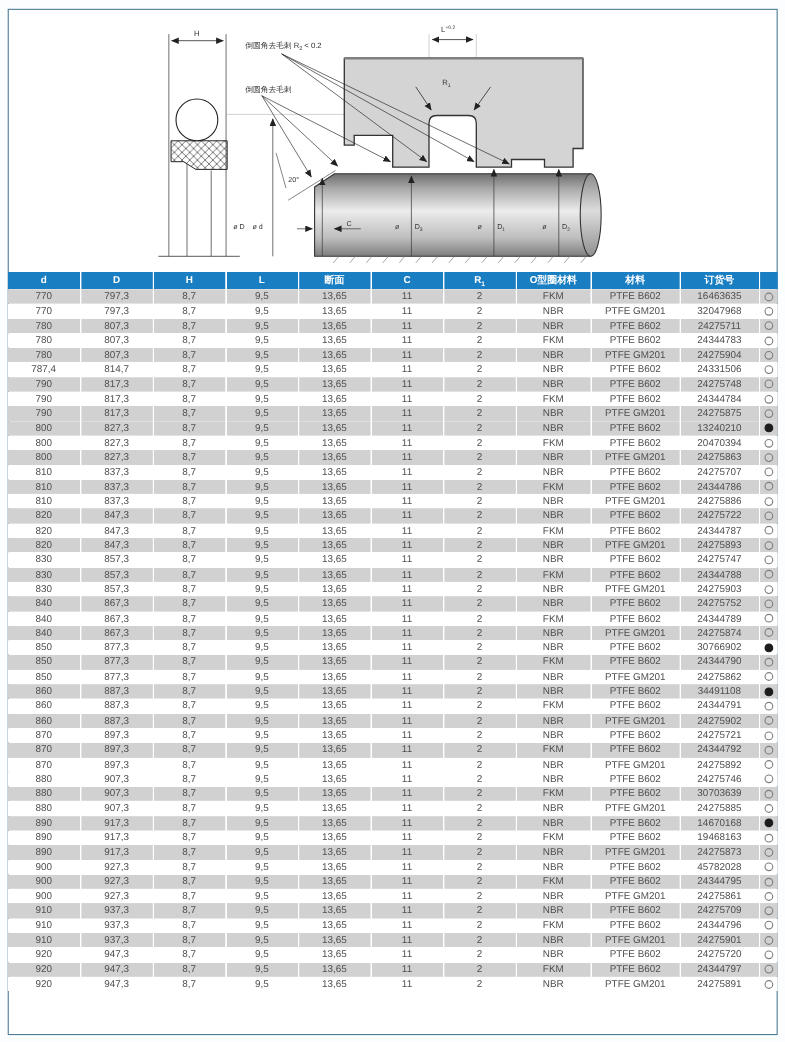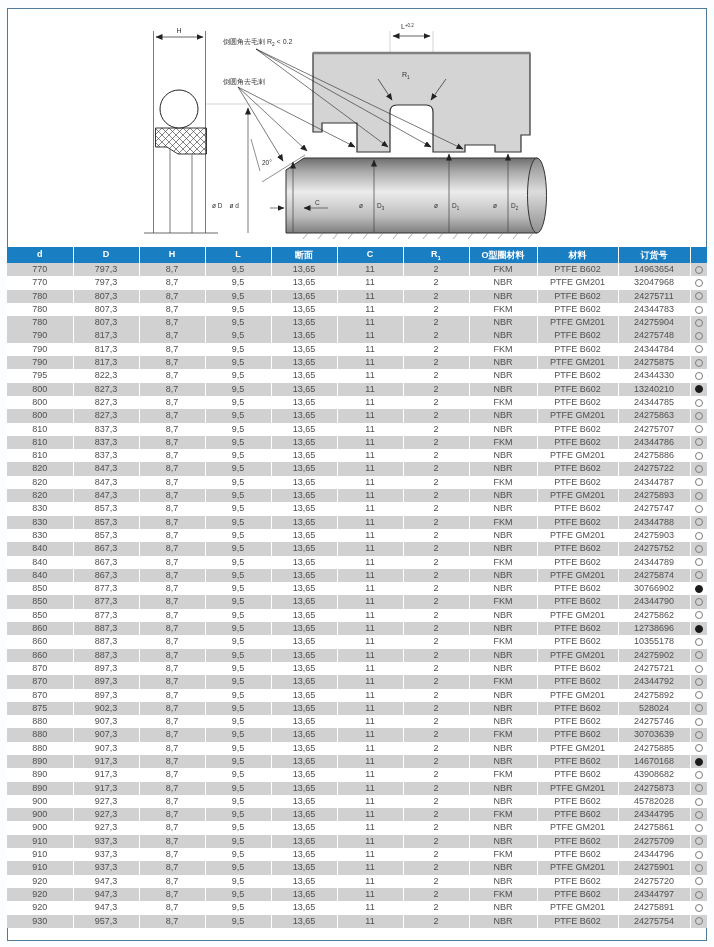--- a/index.html
+++ b/index.html
@@ -226,21 +226,21 @@
       <tr class="shade">
         <td>770</td>
         <td>797,3</td>
         <td>8,7</td>
         <td>9,5</td>
         <td>13,65</td>
         <td>11</td>
         <td>2</td>
         <td>FKM</td>
         <td>PTFE B602</td>
-        <td>14963654</td>
+        <td>16463635</td>
         <td><span class="sym"></span></td>
       </tr>
 
       <tr>
         <td>770</td>
         <td>797,3</td>
         <td>8,7</td>
         <td>9,5</td>
         <td>13,65</td>
         <td>11</td>
@@ -286,20 +286,33 @@
         <td>9,5</td>
         <td>13,65</td>
         <td>11</td>
         <td>2</td>
         <td>NBR</td>
         <td>PTFE GM201</td>
         <td>24275904</td>
         <td><span class="sym"></span></td>
       </tr>
 
+      <tr>
+        <td>787,4</td>
+        <td>814,7</td>
+        <td>8,7</td>
+        <td>9,5</td>
+        <td>13,65</td>
+        <td>11</td>
+        <td>2</td>
+        <td>NBR</td>
+        <td>PTFE B602</td>
+        <td>24331506</td>
+        <td><span class="sym"></span></td>
+      </tr>
 
       <tr class="shade">
         <td>790</td>
         <td>817,3</td>
         <td>8,7</td>
         <td>9,5</td>
         <td>13,65</td>
         <td>11</td>
         <td>2</td>
         <td>NBR</td>
@@ -329,33 +342,20 @@
         <td>9,5</td>
         <td>13,65</td>
         <td>11</td>
         <td>2</td>
         <td>NBR</td>
         <td>PTFE GM201</td>
         <td>24275875</td>
         <td><span class="sym"></span></td>
       </tr>
 
-      <tr>
-        <td>795</td>
-        <td>822,3</td>
-        <td>8,7</td>
-        <td>9,5</td>
-        <td>13,65</td>
-        <td>11</td>
-        <td>2</td>
-        <td>NBR</td>
-        <td>PTFE B602</td>
-        <td>24344330</td>
-        <td><span class="sym"></span></td>
-      </tr>
 
       <tr class="shade">
         <td>800</td>
         <td>827,3</td>
         <td>8,7</td>
         <td>9,5</td>
         <td>13,65</td>
         <td>11</td>
         <td>2</td>
         <td>NBR</td>
@@ -367,21 +367,21 @@
       <tr>
         <td>800</td>
         <td>827,3</td>
         <td>8,7</td>
         <td>9,5</td>
         <td>13,65</td>
         <td>11</td>
         <td>2</td>
         <td>FKM</td>
         <td>PTFE B602</td>
-        <td>24344785</td>
+        <td>20470394</td>
         <td><span class="sym"></span></td>
       </tr>
 
       <tr class="shade">
         <td>800</td>
         <td>827,3</td>
         <td>8,7</td>
         <td>9,5</td>
         <td>13,65</td>
         <td>11</td>
@@ -605,35 +605,35 @@
       <tr class="shade">
         <td>860</td>
         <td>887,3</td>
         <td>8,7</td>
         <td>9,5</td>
         <td>13,65</td>
         <td>11</td>
         <td>2</td>
         <td>NBR</td>
         <td>PTFE B602</td>
-        <td>12738696</td>
+        <td>34491108</td>
         <td><span class="sym filled"></span></td>
       </tr>
 
       <tr>
         <td>860</td>
         <td>887,3</td>
         <td>8,7</td>
         <td>9,5</td>
         <td>13,65</td>
         <td>11</td>
         <td>2</td>
         <td>FKM</td>
         <td>PTFE B602</td>
-        <td>10355178</td>
+        <td>24344791</td>
         <td><span class="sym"></span></td>
       </tr>
 
       <tr class="shade">
         <td>860</td>
         <td>887,3</td>
         <td>8,7</td>
         <td>9,5</td>
         <td>13,65</td>
         <td>11</td>
@@ -679,33 +679,20 @@
         <td>9,5</td>
         <td>13,65</td>
         <td>11</td>
         <td>2</td>
         <td>NBR</td>
         <td>PTFE GM201</td>
         <td>24275892</td>
         <td><span class="sym"></span></td>
       </tr>
 
-      <tr class="shade">
-        <td>875</td>
-        <td>902,3</td>
-        <td>8,7</td>
-        <td>9,5</td>
-        <td>13,65</td>
-        <td>11</td>
-        <td>2</td>
-        <td>NBR</td>
-        <td>PTFE B602</td>
-        <td>528024</td>
-        <td><span class="sym"></span></td>
-      </tr>
 
       <tr>
         <td>880</td>
         <td>907,3</td>
         <td>8,7</td>
         <td>9,5</td>
         <td>13,65</td>
         <td>11</td>
         <td>2</td>
         <td>NBR</td>
@@ -759,21 +746,21 @@
       <tr>
         <td>890</td>
         <td>917,3</td>
         <td>8,7</td>
         <td>9,5</td>
         <td>13,65</td>
         <td>11</td>
         <td>2</td>
         <td>FKM</td>
         <td>PTFE B602</td>
-        <td>43908682</td>
+        <td>19468163</td>
         <td><span class="sym"></span></td>
       </tr>
 
       <tr class="shade">
         <td>890</td>
         <td>917,3</td>
         <td>8,7</td>
         <td>9,5</td>
         <td>13,65</td>
         <td>11</td>
@@ -903,28 +890,15 @@
         <td>9,5</td>
         <td>13,65</td>
         <td>11</td>
         <td>2</td>
         <td>NBR</td>
         <td>PTFE GM201</td>
         <td>24275891</td>
         <td><span class="sym"></span></td>
       </tr>
 
-      <tr class="shade">
-        <td>930</td>
-        <td>957,3</td>
-        <td>8,7</td>
-        <td>9,5</td>
-        <td>13,65</td>
-        <td>11</td>
-        <td>2</td>
-        <td>NBR</td>
-        <td>PTFE B602</td>
-        <td>24275754</td>
-        <td><span class="sym"></span></td>
-      </tr>
 
   </tbody>
 </table>
 
 </body></html>

